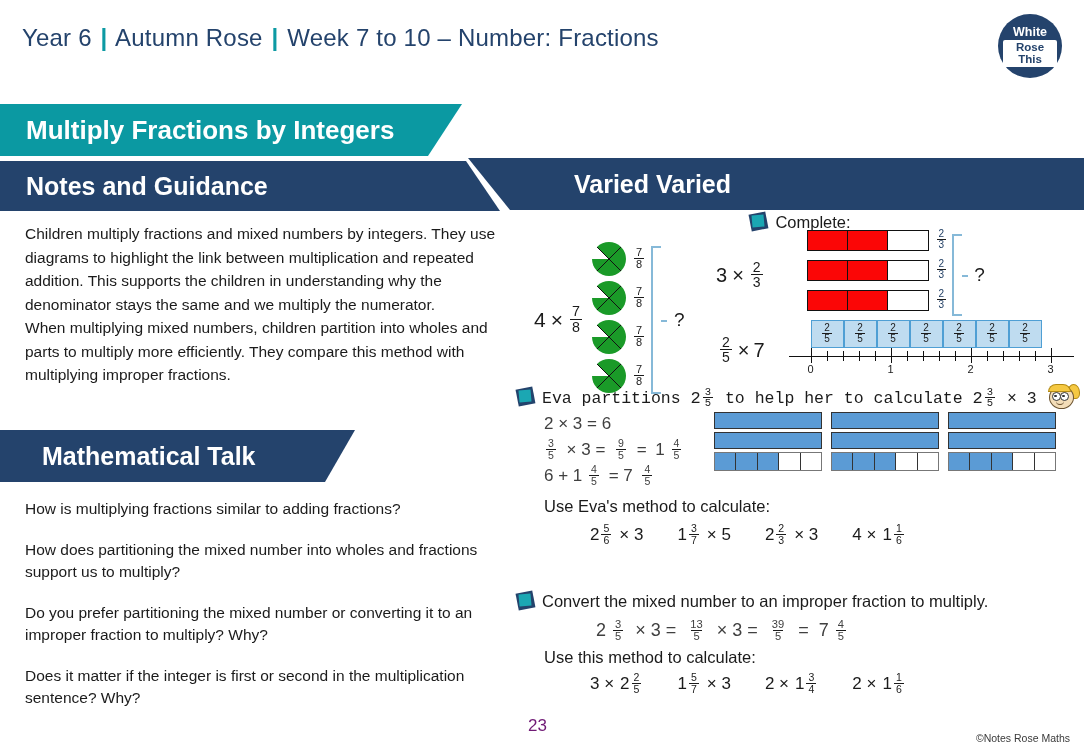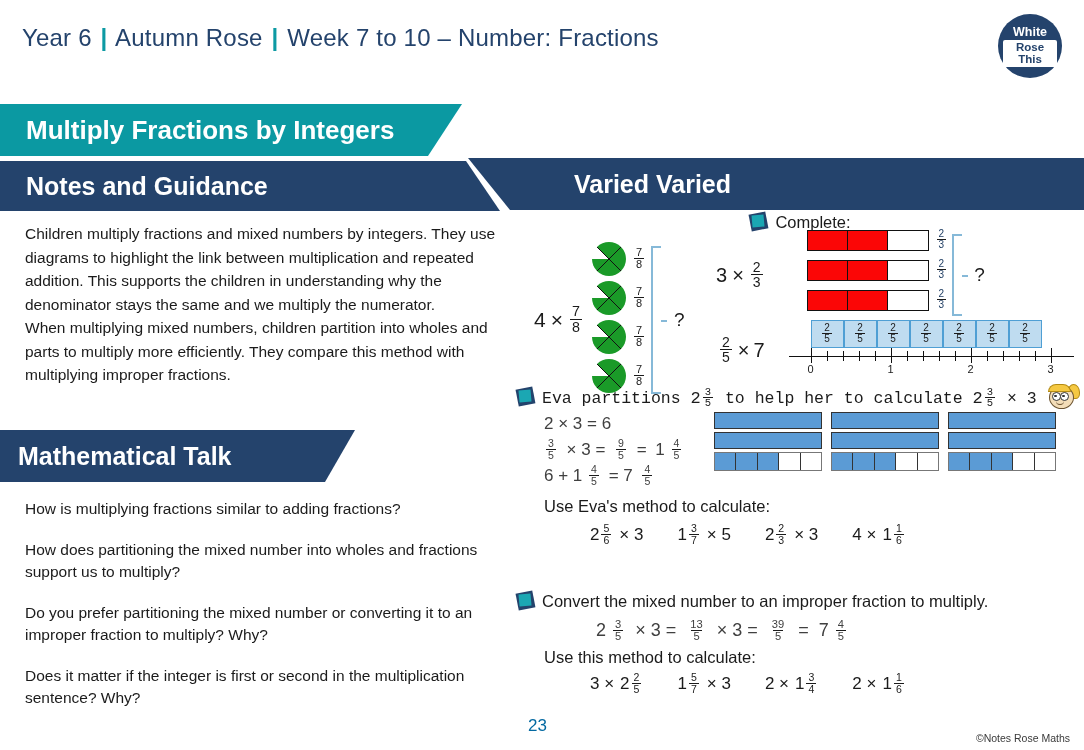--- a/index.html
+++ b/index.html
@@ -19,21 +19,21 @@
   #logo .lg-band{background:#ffffff;width:54px;margin-top:1px;border-radius:2px;display:flex;flex-direction:column;align-items:center;padding:1px 0 2px;}
   #logo .lg-band span{color:#24436c;font-size:11.5px;font-weight:bold;line-height:12px;}
 
   
   .banner{position:absolute;display:flex;align-items:center;color:#fff;font-weight:bold;}
   #title-banner{left:0;top:104px;width:462px;height:52px;background:#0b99a2;
      clip-path:polygon(0 0,462px 0,428px 52px,0 52px);padding-left:26px;box-sizing:border-box;font-size:26px;}
   #notes-banner{left:0;top:161px;width:500px;height:50px;background:#24436c;
      clip-path:polygon(0 0,466px 0,500px 50px,466px 50px,0 50px);padding-left:26px;box-sizing:border-box;font-size:25px;}
   #mathtalk-banner{left:0;top:430px;width:355px;height:52px;background:#24436c;
-     clip-path:polygon(0 0,355px 0,325px 52px,0 52px);padding-left:18px;box-sizing:border-box;font-size:25px;}
+     clip-path:polygon(0 0,355px 0,325px 52px,0 52px);padding-left:42px;box-sizing:border-box;font-size:25px;}
   #vf-banner{left:468px;top:158px;width:616px;height:52px;background:#24436c;
      clip-path:polygon(0 0,616px 0,616px 52px,42px 52px);padding-left:106px;box-sizing:border-box;font-size:25px;}
 
   
   #notes-text{position:absolute;left:25px;top:222px;width:490px;font-size:15.5px;line-height:23.5px;color:#1b1b1b;font-family:"Liberation Sans",sans-serif;}
   #talk-list{position:absolute;left:25px;top:498px;width:490px;}
   .talk-q{font-size:15.5px;line-height:22.5px;color:#1b1b1b;margin-bottom:18px;}
 
   
   #vf-body{position:absolute;left:516px;top:212px;width:568px;height:500px;}
@@ -102,21 +102,21 @@
   .eva .eye{position:absolute;top:8px;width:7px;height:7px;border-radius:50%;background:#fff;border:1.1px solid #333;}
   .eva .eye.l{left:5px;} .eva .eye.r{left:13px;}
   .eva .pupil{position:absolute;width:2.6px;height:2.6px;border-radius:50%;background:#333;top:10.5px;}
   .eva .pupil.l{left:7.5px;} .eva .pupil.r{left:15.5px;}
   .eva .mouth{position:absolute;left:9px;top:17px;width:8px;height:3px;border-bottom:1.2px solid #6b5330;border-radius:0 0 8px 8px;}
 
   .eqline{font-size:17px;color:#404040;line-height:26px;white-space:nowrap;}
   .subhead{font-size:16.5px;color:#1b1b1b;}
   .exrow{font-size:17px;color:#1b1b1b;display:flex;gap:34px;white-space:nowrap;}
 
-  #page-number{position:absolute;left:528px;top:716px;font-size:17px;color:#0369a1;}
+  #page-number{position:absolute;left:528px;top:716px;font-size:17px;color:#701a75;}
   #copyright{position:absolute;right:14px;bottom:6px;font-size:10.5px;color:#3a3a3a;}
 </style>
 </head>
 <body>
 
 <div id="page-header">
   <span>Year 6</span>
   <span class="sep">|</span>
   <span>Autumn Rose</span>
   <span class="sep">|</span>

